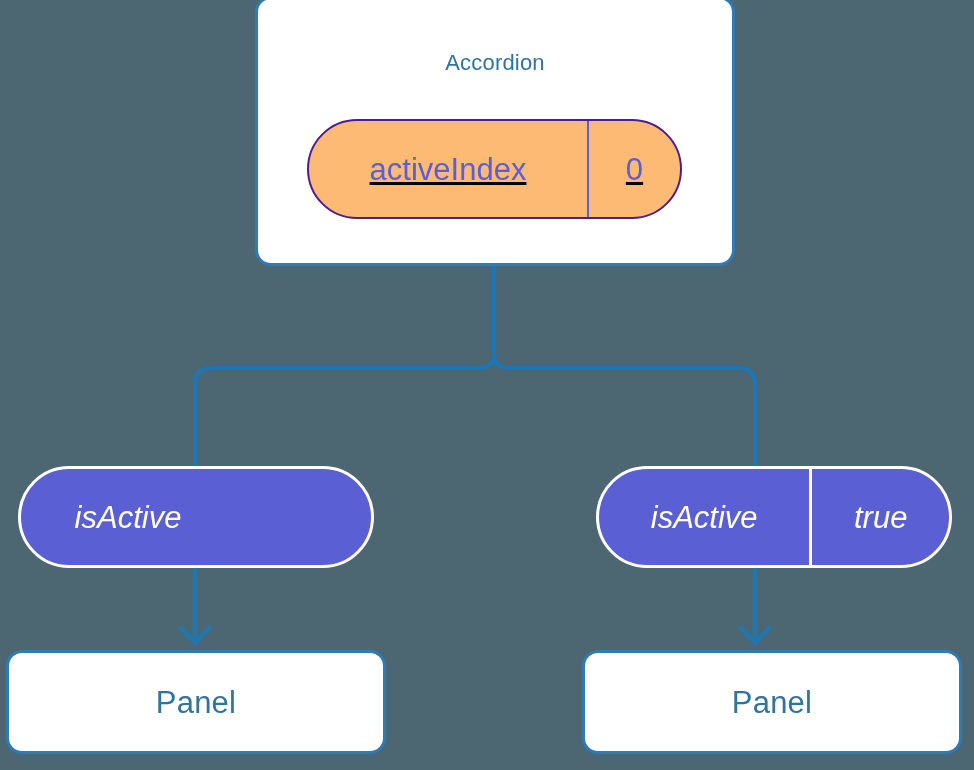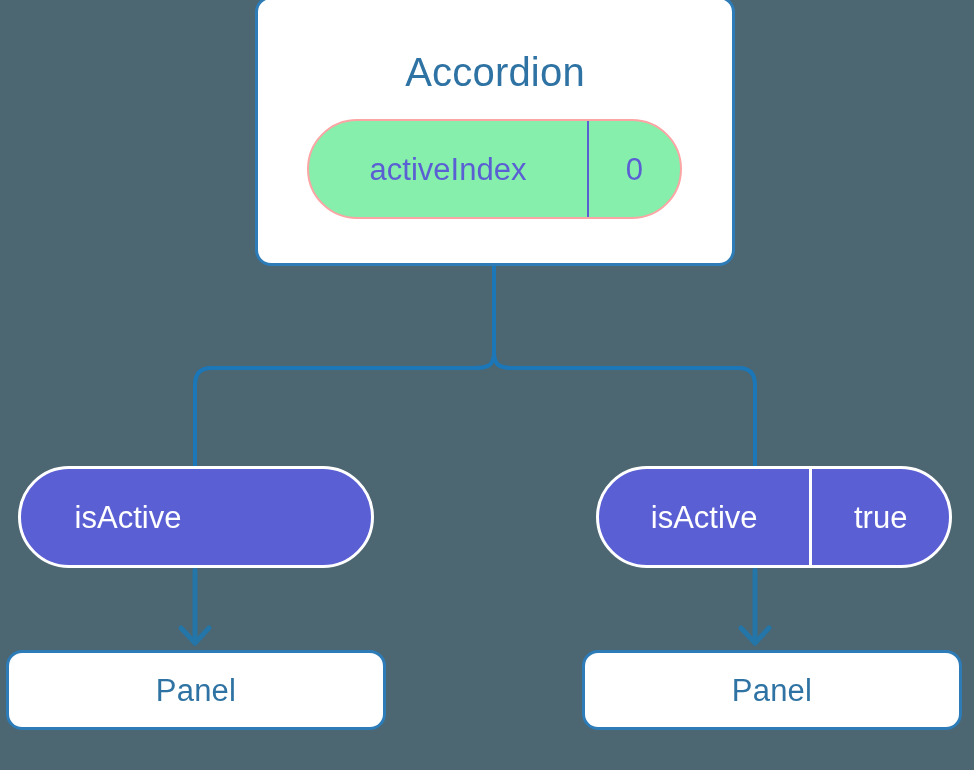--- a/index.html
+++ b/index.html
@@ -35,40 +35,40 @@
     background: #ffffff;
     border: 3px solid #2d7cb8;
     border-radius: 16px;
     box-sizing: border-box;
     display: flex;
     flex-direction: column;
     align-items: center;
   }
   .card-title {
     color: #2e73a3;
-    font-size: 40px;
+    font-size: 22px;
     font-weight: 400;
     letter-spacing: 0.2px;
     line-height: 1;
     white-space: nowrap;
   }
 
   #card-accordion {
     left: 255px;
     top: -4px;
     width: 480px;
     height: 270px;
     justify-content: flex-start;
     padding-top: 53px;
   }
 
   .card-panel {
     top: 650px;
     width: 380px;
-    height: 80px;
+    height: 104px;
     justify-content: center;
   }
   #card-panel-left  { left: 6px; }
   #card-panel-right { left: 582px; }
   .card-panel .card-title { font-size: 31px; }
 
   
   .pill {
     position: absolute;
     display: flex;
@@ -82,22 +82,23 @@
     display: flex;
     align-items: center;
     justify-content: center;
     box-sizing: border-box;
     white-space: nowrap;
     line-height: 1;
   }
 
   
   .pill-outline {
-    background: #86efac;
-    border: 2px solid #fca5a5;
+    background: #fdba74;
+    border: 2px solid #4c1d95;
+    text-decoration: underline;
   }
   .pill-outline .pill-key,
   .pill-outline .pill-val {
     color: #5b5fd4;
     font-size: 31px;
   }
   .pill-outline .pill-val {
     border-left: 2px solid #5b5fd4;
   }
 
@@ -121,20 +122,21 @@
     width: 375px;
     height: 100px;
   }
   #pill-active-index .pill-key { width: 281px; }
   #pill-active-index .pill-val { width: 94px; }
 
   .pill-state {
     top: 466px;
     width: 356px;
     height: 102px;
+    font-style: italic;
   }
   #pill-is-active-true  { left: 18px; }
   #pill-is-active-false { left: 596px; }
   .pill-state .pill-key { width: 214px; }
   .pill-state .pill-val { width: 142px; }
 </style>
 </head>
 <body>
 
 <div id="stage">

